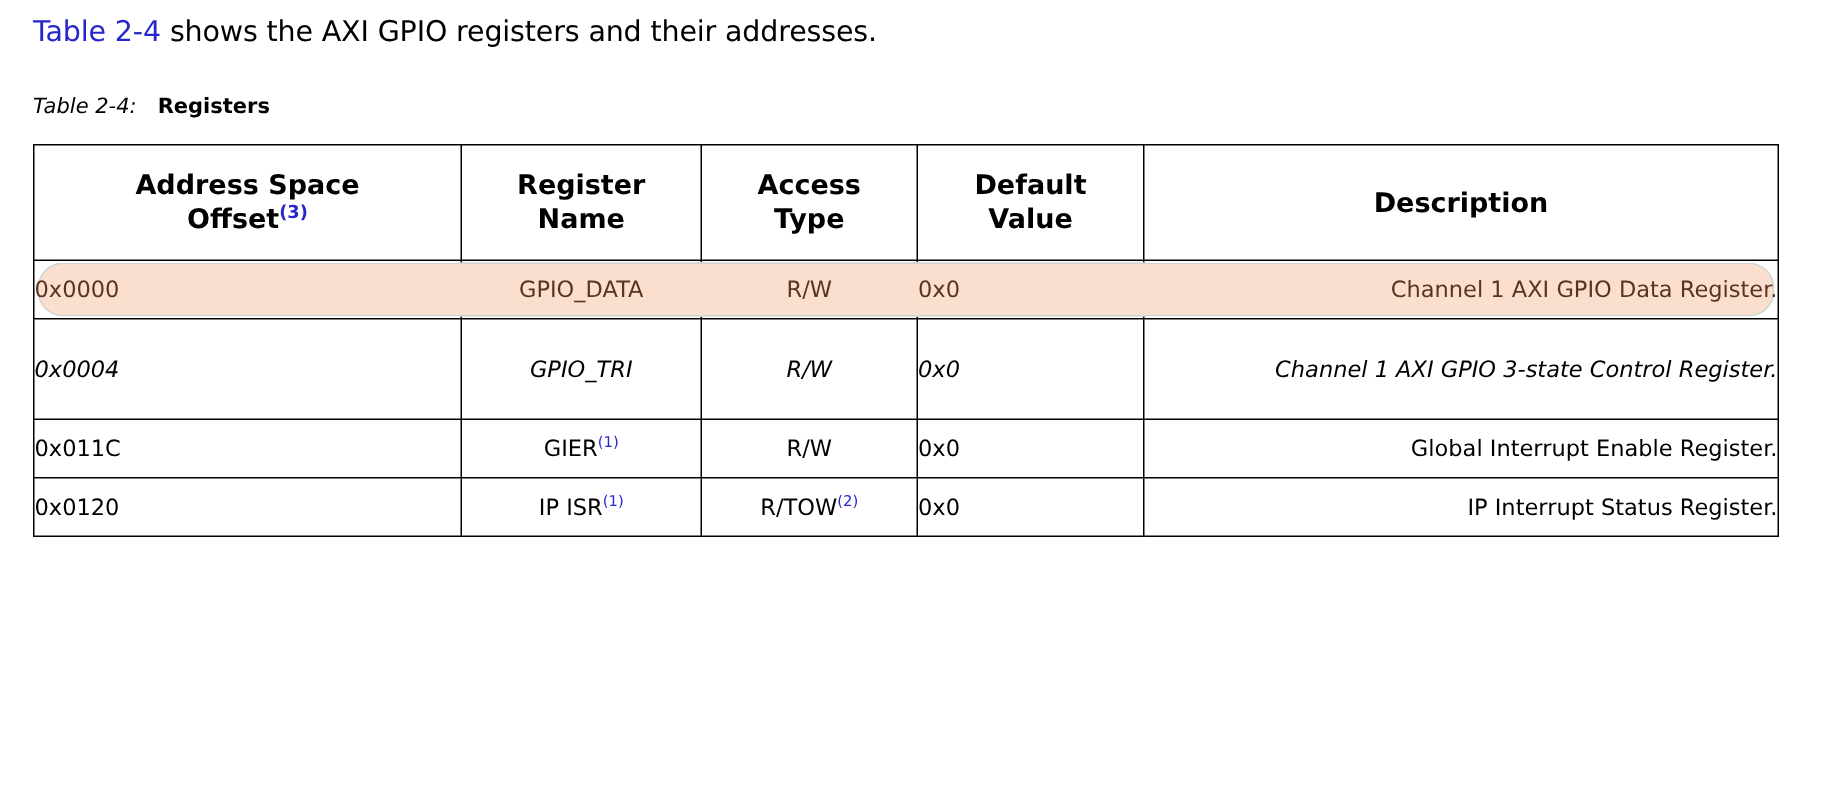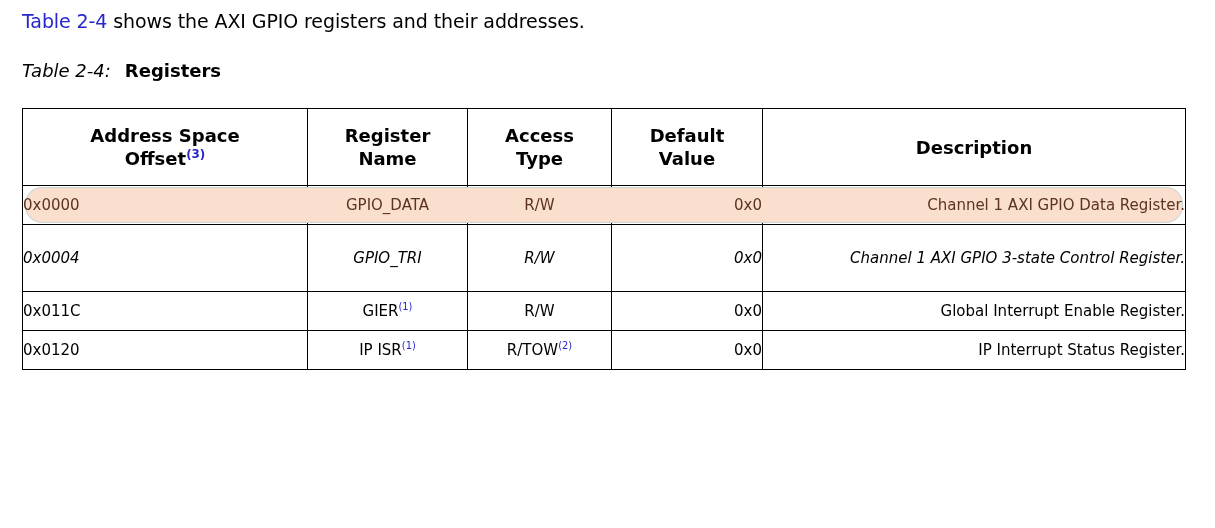--- a/index.html
+++ b/index.html
@@ -34,38 +34,38 @@
   }
   .xref {
     color: #2626cc;
   }
 
   
   .caption {
     position: absolute;
     left: 22px;
     top: 60px;
-    font-size: 18px;
+    font-size: 14px;
     line-height: 22px;
     white-space: nowrap;
   }
   .caption .cap-num {
     font-style: italic;
     font-weight: normal;
   }
   .caption .cap-title {
     font-weight: bold;
     margin-left: 14px;
   }
 
   
   .tbl-wrap {
     position: absolute;
     left: 22px;
-    top: 108px;
+    top: 96px;
     width: 1163px;
   }
   table.reg {
     border-collapse: collapse;
     table-layout: fixed;
     width: 1163px;
     border: 1.5px solid #000;
   }
   table.reg col.c0 { width: 285px; }
   table.reg col.c1 { width: 160px; }
@@ -110,21 +110,21 @@
     text-align: left;
     padding-left: 12px;
   }
   td.name {
     text-align: center;
   }
   td.acc {
     text-align: center;
   }
   td.def {
-    text-align: right;
+    text-align: left;
   }
   td.desc {
     text-align: right;
     padding-left: 12px;
     padding-right: 8px;
   }
   tr.tall td {
     height: 66px;
     font-style: italic;
   }

